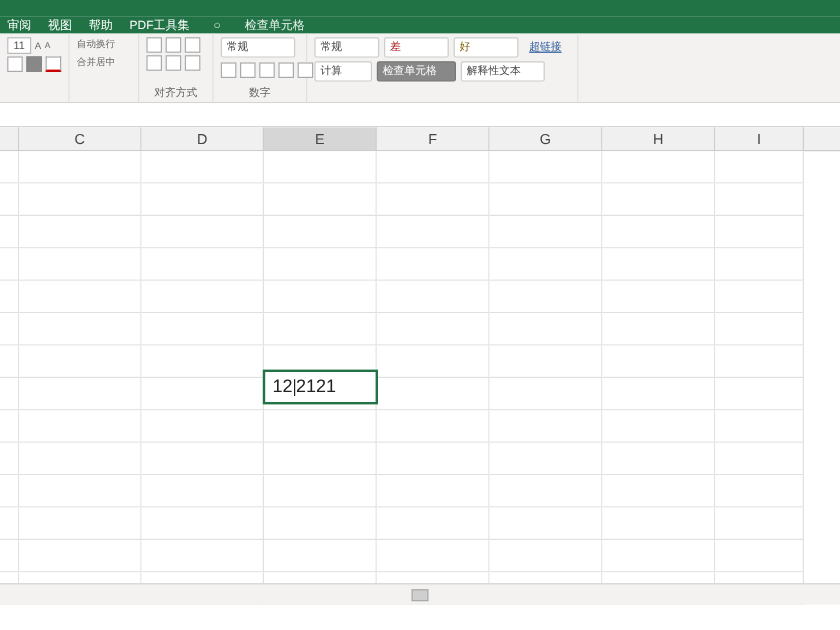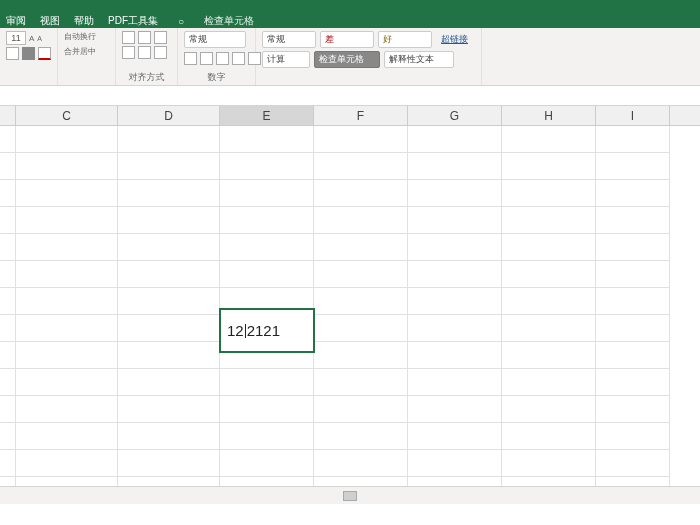--- a/index.html
+++ b/index.html
@@ -322,21 +322,21 @@
         <div class="cell w-b"></div>
         <div class="cell w-c"></div>
         <div class="cell w-d"></div>
         <div class="cell w-e"></div>
         <div class="cell w-f"></div>
         <div class="cell w-g"></div>
         <div class="cell w-h"></div>
         <div class="cell w-i"></div>
       </div>
 
-    <div class="active-cell-overlay" style="left:219px; top:182px; width:96px; height:45px;">
+    <div class="active-cell-overlay" style="left:219px; top:182px; width:96px; height:29px;">
       <span>12</span>
         <span class="cursor-mark"></span>
         <span>2121</span>
     </div>
   </div>
 
   <div class="status-bar">
     <div class="scroll-thumb"></div>
   </div>
 

